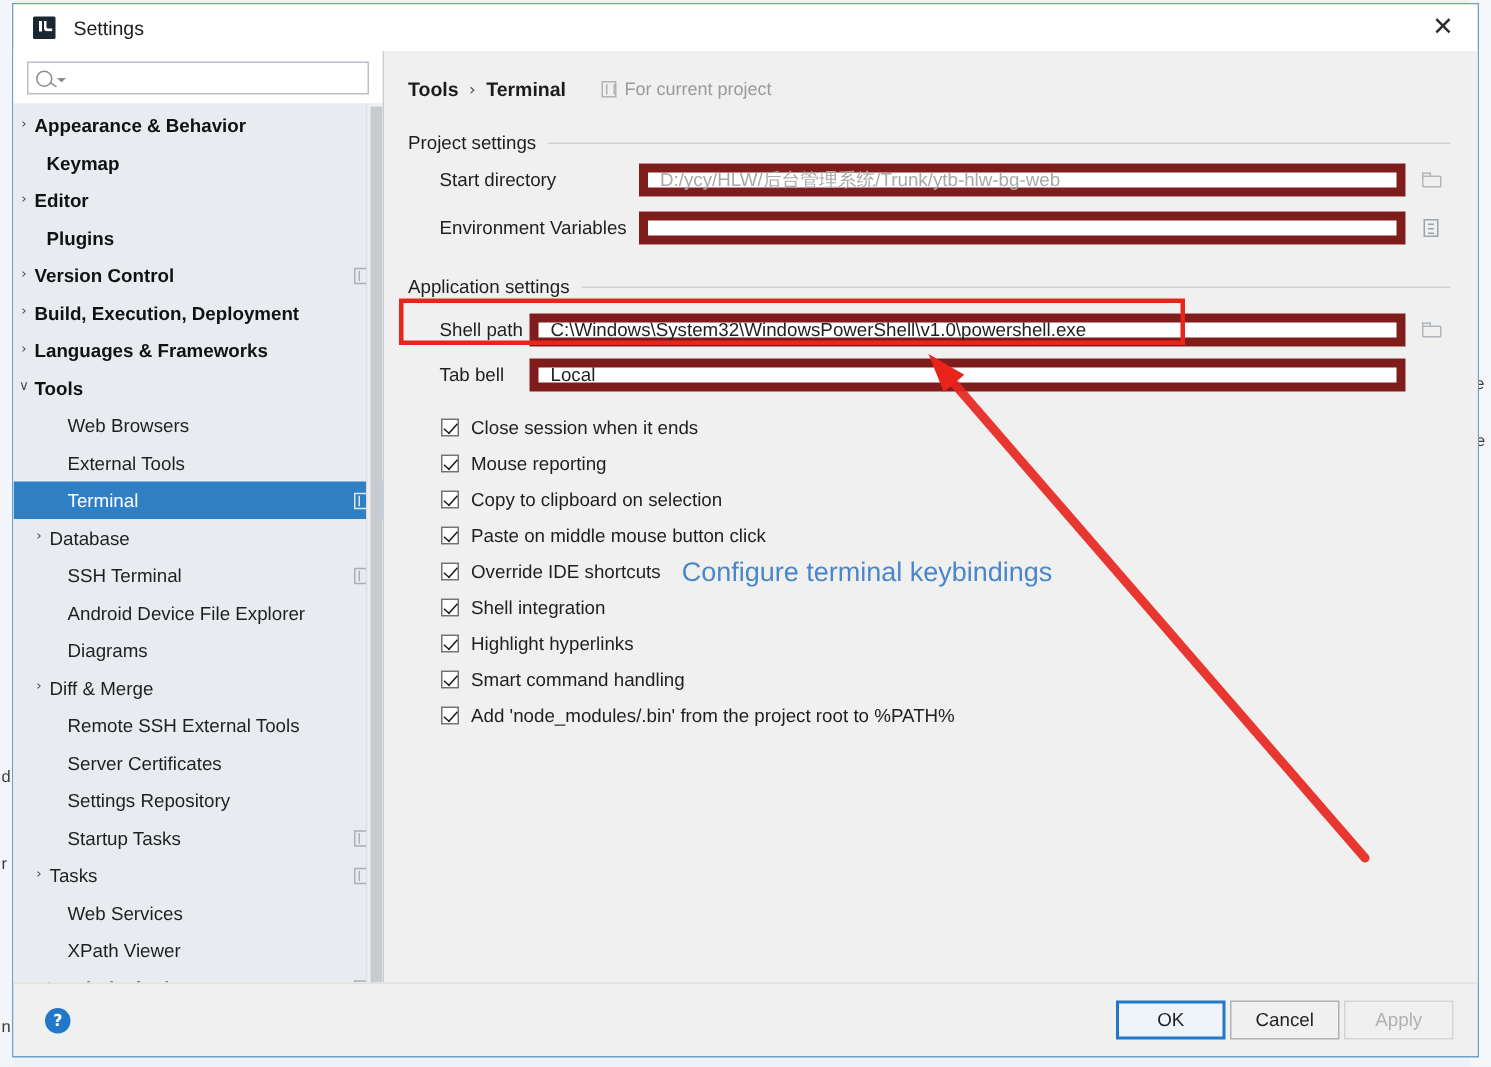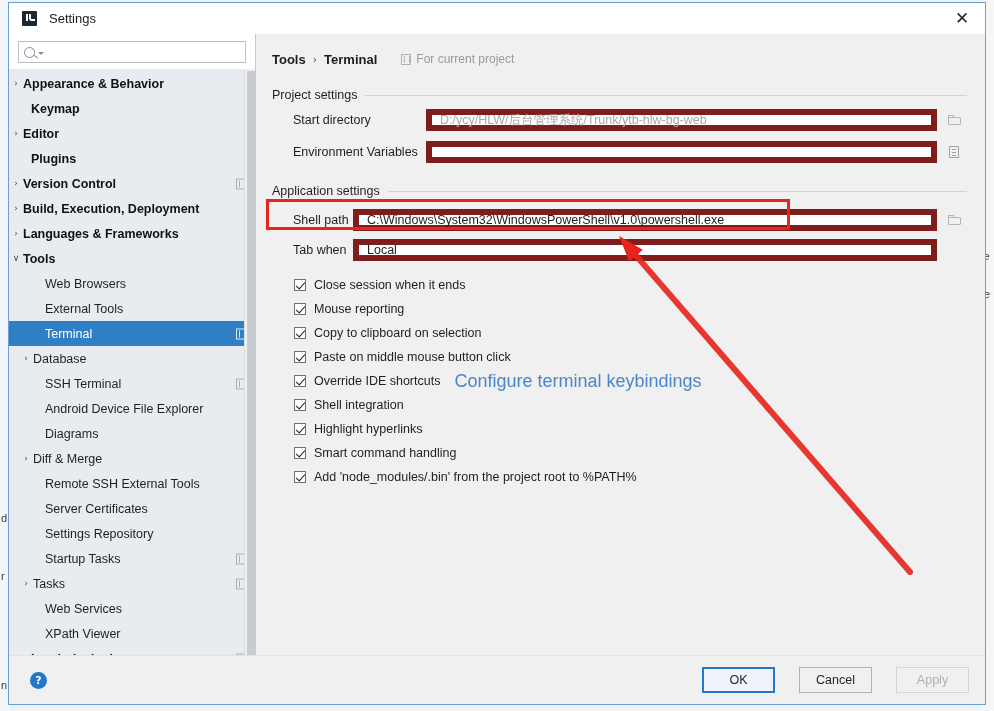--- a/index.html
+++ b/index.html
@@ -180,21 +180,21 @@
   
   .footer{
     flex:0 0 48px;height:48px;background:#f0f0f0;border-top:1px solid #e2e2e2;
     display:flex;align-items:center;padding:0 16px;position:relative;
   }
   .help-btn{
     width:17px;height:17px;border-radius:50%;background:#2277c8;color:#fff;
     font-size:11px;display:flex;align-items:center;justify-content:center;
     font-weight:bold;margin-left:5px;font-family:"DejaVu Sans",sans-serif;
   }
-  .btns{margin-left:auto;display:flex;gap:24px;padding-left:44px;}
+  .btns{margin-left:auto;display:flex;gap:3px;padding-left:44px;}
   .btn{
     width:73px;height:26px;border:1px solid #adb2b7;background:#f0f0f0;
     display:flex;align-items:center;justify-content:center;font-size:12.5px;color:#1f1f1f;
     box-sizing:border-box;cursor:default;
   }
   .btn.primary{border:2px solid #2277c8;background:#eef4fa;}
   .btn.disabled{color:#b0b0b0;border-color:#d2d5d8;background:#f0f0f0;}
 </style>
 </head>
 <body>
@@ -387,21 +387,21 @@
           <span class="f-lbl narrow">Shell path</span>
           <span class="f-in">
             <input type="text" value="C:\Windows\System32\WindowsPowerShell\v1.0\powershell.exe" style="">
           </span>
           <span class="f-btn">
             <span class="folder-ic"></span>
           </span>
         </div>
 
         <div class="field" style="margin-top:1px;">
-          <span class="f-lbl narrow">Tab when</span>
+          <span class="f-lbl narrow">Tab bell</span>
           <span class="f-in" style="margin-right:30px;">
             <input type="text" value="Local" style="">
           </span>
         </div>
 
         <div class="cb-list" id="cb-list">
             <div class="cb-row">
               <span class="cb on"></span>
               <span class="cb-lbl">Close session when it ends</span>
             </div>

